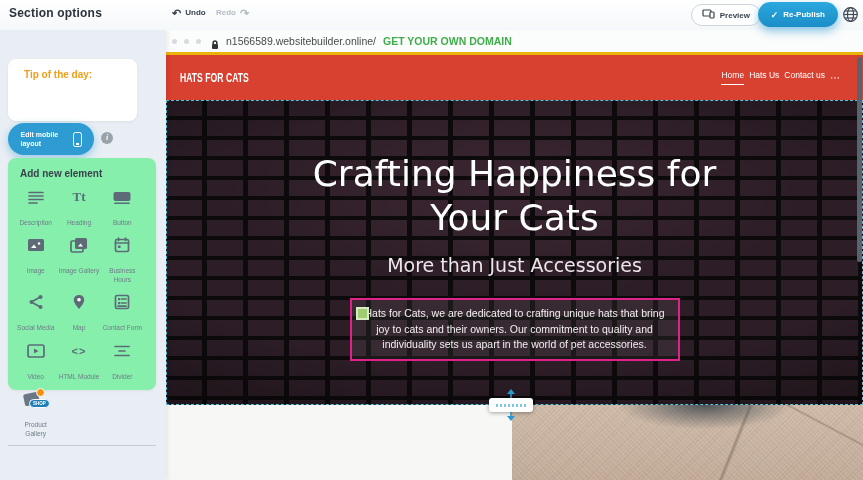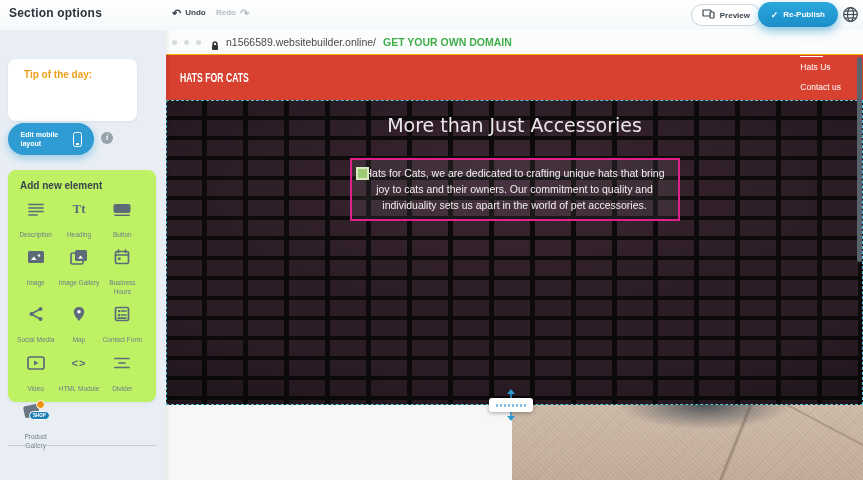--- a/index.html
+++ b/index.html
@@ -39,22 +39,22 @@
   .tip-body { font-size:7.5px; color:#76848f; line-height:1.5; }
   .edit-mobile { position:absolute; left:8px; top:93px; width:86px; height:32px; border:none;
     border-radius:17px; background:#2e9cd3; box-shadow:0 3px 8px rgba(46,156,211,.45);
     display:flex; align-items:center; justify-content:center; gap:6px; cursor:pointer; font-family:inherit; }
   .eml-label { font-size:7px; font-weight:bold; color:#fff; width:46px; line-height:1.35; text-align:left; }
   .phone-icon { width:9px; height:15px; border:1.3px solid #fff; border-radius:2.5px; position:relative; }
   .phone-icon::after { content:""; position:absolute; left:2px; right:2px; bottom:1px; height:1.3px; background:#fff; }
   .info-badge { position:absolute; left:101px; top:102px; width:12px; height:12px; border-radius:50%;
     background:#97a2ab; color:#fff; font-size:8px; font-style:italic; font-weight:bold;
     text-align:center; line-height:12px; cursor:pointer; font-family:"Liberation Serif",serif; }
-  .add-card { position:absolute; left:8px; top:128px; width:148px; height:232px; background:#bef264;
-    border-radius:8px; padding:10px 12px 6px 6px; box-shadow:0 1px 3px rgba(0,0,0,.06);margin-top:12px; }
+  .add-card { position:absolute; left:8px; top:128px; width:148px; height:232px; background:#86efac;
+    border-radius:8px; padding:10px 12px 6px 6px; box-shadow:0 1px 3px rgba(0,0,0,.06); }
   .add-title { font-size:10px; font-weight:bold; color:#38424c; margin-left:6px; }
   .egrid { margin-top:9px; display:grid; grid-template-columns:repeat(3,1fr); row-gap:9px; }
   .cell { display:flex; flex-direction:column; align-items:center; gap:13px; cursor:pointer; min-height:34px; }
   .eicon { height:18px; display:flex; align-items:center; justify-content:center; color:#5d6b79; }
   .eicon svg { stroke:#5d6b79; fill:none; stroke-width:1.7; stroke-linecap:round; stroke-linejoin:round; }
   .elabel { font-size:6.5px; color:#6e7c88; text-align:center; line-height:1.3; max-width:42px; }
   .tt { font-size:13px; font-weight:bold; font-family:"Liberation Serif",serif; }
   .htmlg { font-size:11px; font-weight:bold; letter-spacing:1px; }
   .pg-wrap { position:relative; width:24px; height:18px; }
   .pg-img { position:absolute; left:0; top:3px; width:15px; height:12px; background:#6a7885; border-radius:2px; transform:rotate(-12deg); }
@@ -62,33 +62,33 @@
   .pg-shop { position:absolute; right:-2px; bottom:0; background:#1f7fb5; color:#fff; font-size:4.5px; font-weight:bold;
     padding:1px 3px; border-radius:5px; border:1px solid #fff; }
   .side-divider { position:absolute; left:8px; top:415px; width:148px; height:1px; background:#c5cbd3; }
   .btn-done { position:absolute; left:8px; top:422px; width:53px; height:24px; border:none; border-radius:12px;
     background:#2e9cd3; box-shadow:0 3px 7px rgba(46,156,211,.4); color:#fff; font-size:8px; font-weight:bold;
     cursor:pointer; font-family:inherit;margin-top:35px; }
 
   
   .preview-area { position:absolute; left:166px; top:30px; width:697px; height:450px; background:#fff; }
   .chrome { position:absolute; left:0; top:0; width:697px; height:25px; background:#fbfcfc;
-    border-bottom:1px solid #eab308; display:flex; align-items:center; }
+    border-bottom:3px solid #eab308; display:flex; align-items:center; }
   .dot { width:5px; height:5px; border-radius:50%; background:#d8dbde; margin-left:7px; }
   .dot:first-child { margin-left:6px; }
   .lock { margin-left:10px; width:8px; height:10px; }
   .lock svg { stroke:#333; fill:none; stroke-width:1.6; }
   .url { margin-left:7px; font-size:10.5px; color:#4a4a4a; cursor:text; }
   .domain-link { margin-left:7px; font-size:10.5px; font-weight:bold; color:#3fae49; cursor:pointer; }
 
   .navbar { position:absolute; left:0; top:25px; width:697px; height:45px; background:#d8402f;
     display:flex; align-items:center; }
   .logo { margin-left:14px; color:#fff; font-weight:bold; font-size:12px; letter-spacing:0;
     transform:scaleX(.72); transform-origin:left center; white-space:nowrap; cursor:pointer; }
-  .navlinks { position:absolute; right:22px; display:flex; align-items:flex-start; gap:5px;flex-direction:column; }
+  .navlinks { position:absolute; right:22px; display:flex; align-items:center; gap:5px; }
   .navlink { color:#fff; font-size:8.5px; cursor:pointer; padding-bottom:4px; border-bottom:1.5px solid transparent; }
   .navlink.active { border-bottom-color:#fff; }
   .navmore { color:#fff; font-size:10px; cursor:pointer; letter-spacing:1px; }
 
   .hero { position:absolute; left:0; top:70px; width:697px; height:305px;
     background-color:#2c1d26;
     background-image:
       radial-gradient(ellipse 120% 95% at 50% 45%, rgba(0,0,0,0) 45%, rgba(0,0,0,.62) 100%),
       repeating-linear-gradient(to right, rgba(13,10,12,0) 0 36px, #0d0a0c 36px 41px),
       repeating-linear-gradient(to bottom, rgba(13,10,12,0) 0 16px, #0d0a0c 16px 20px),
@@ -345,20 +345,21 @@
       <div class="navlinks">
         <span class="navlink active">Home</span>
         <span class="navlink">Hats Us</span>
         <span class="navlink">Contact us</span>
         <span class="navmore">⋯</span>
       </div>
     </div>
 
     <div class="hero">
       <div class="hero-outline"></div>
+      <h1>Crafting Happiness for Your Cats</h1>
       <div class="sub">More than Just Accessories</div>
       <div class="para-box">
         <span class="green-handle"></span>
         <span>Hats for Cats, we are dedicated to crafting unique hats that bring joy to cats and their owners. Our commitment to quality and individuality sets us apart in the world of pet accessories.</span>
       </div>
     </div>
 
     <div class="scroll-thumb"></div>
 
     <div class="section-resizer">

